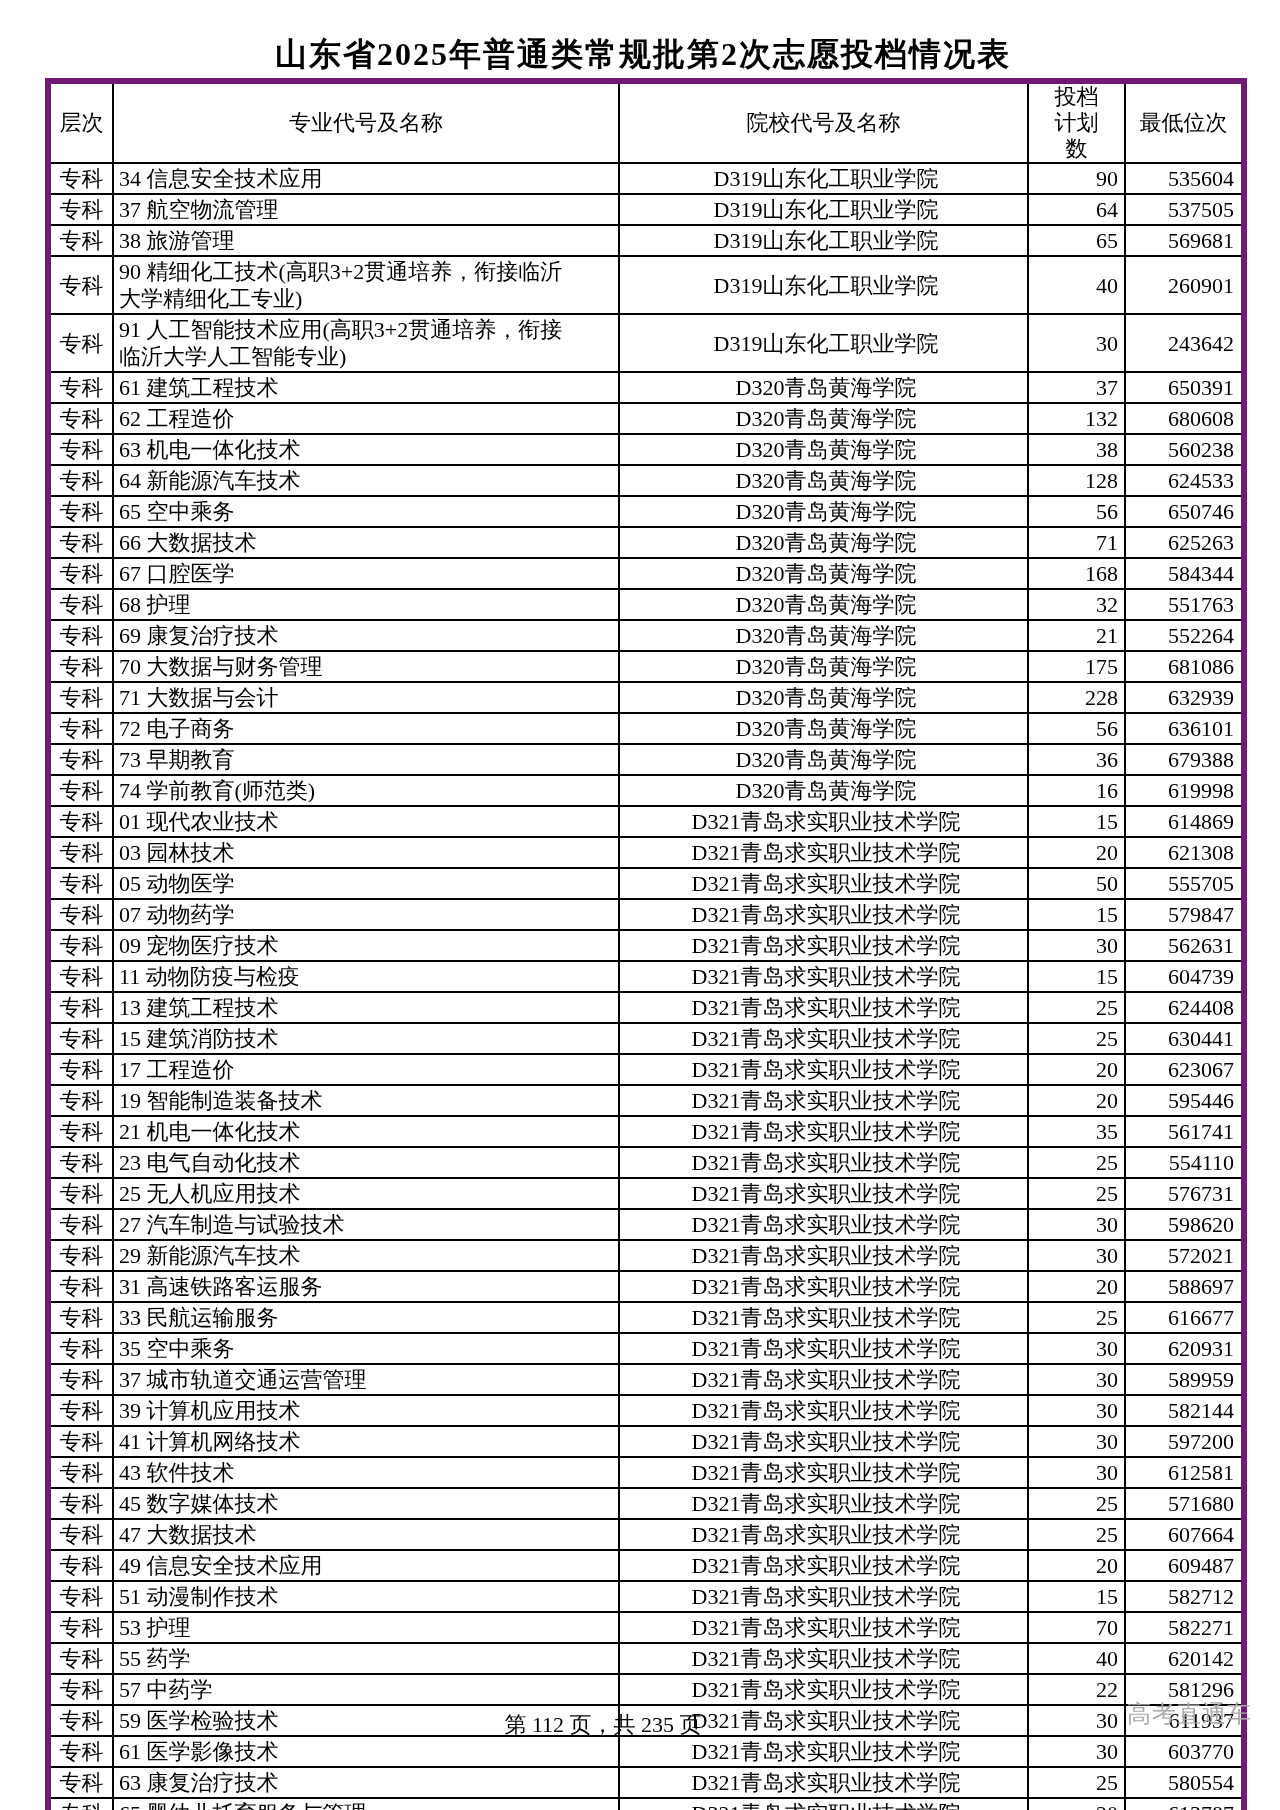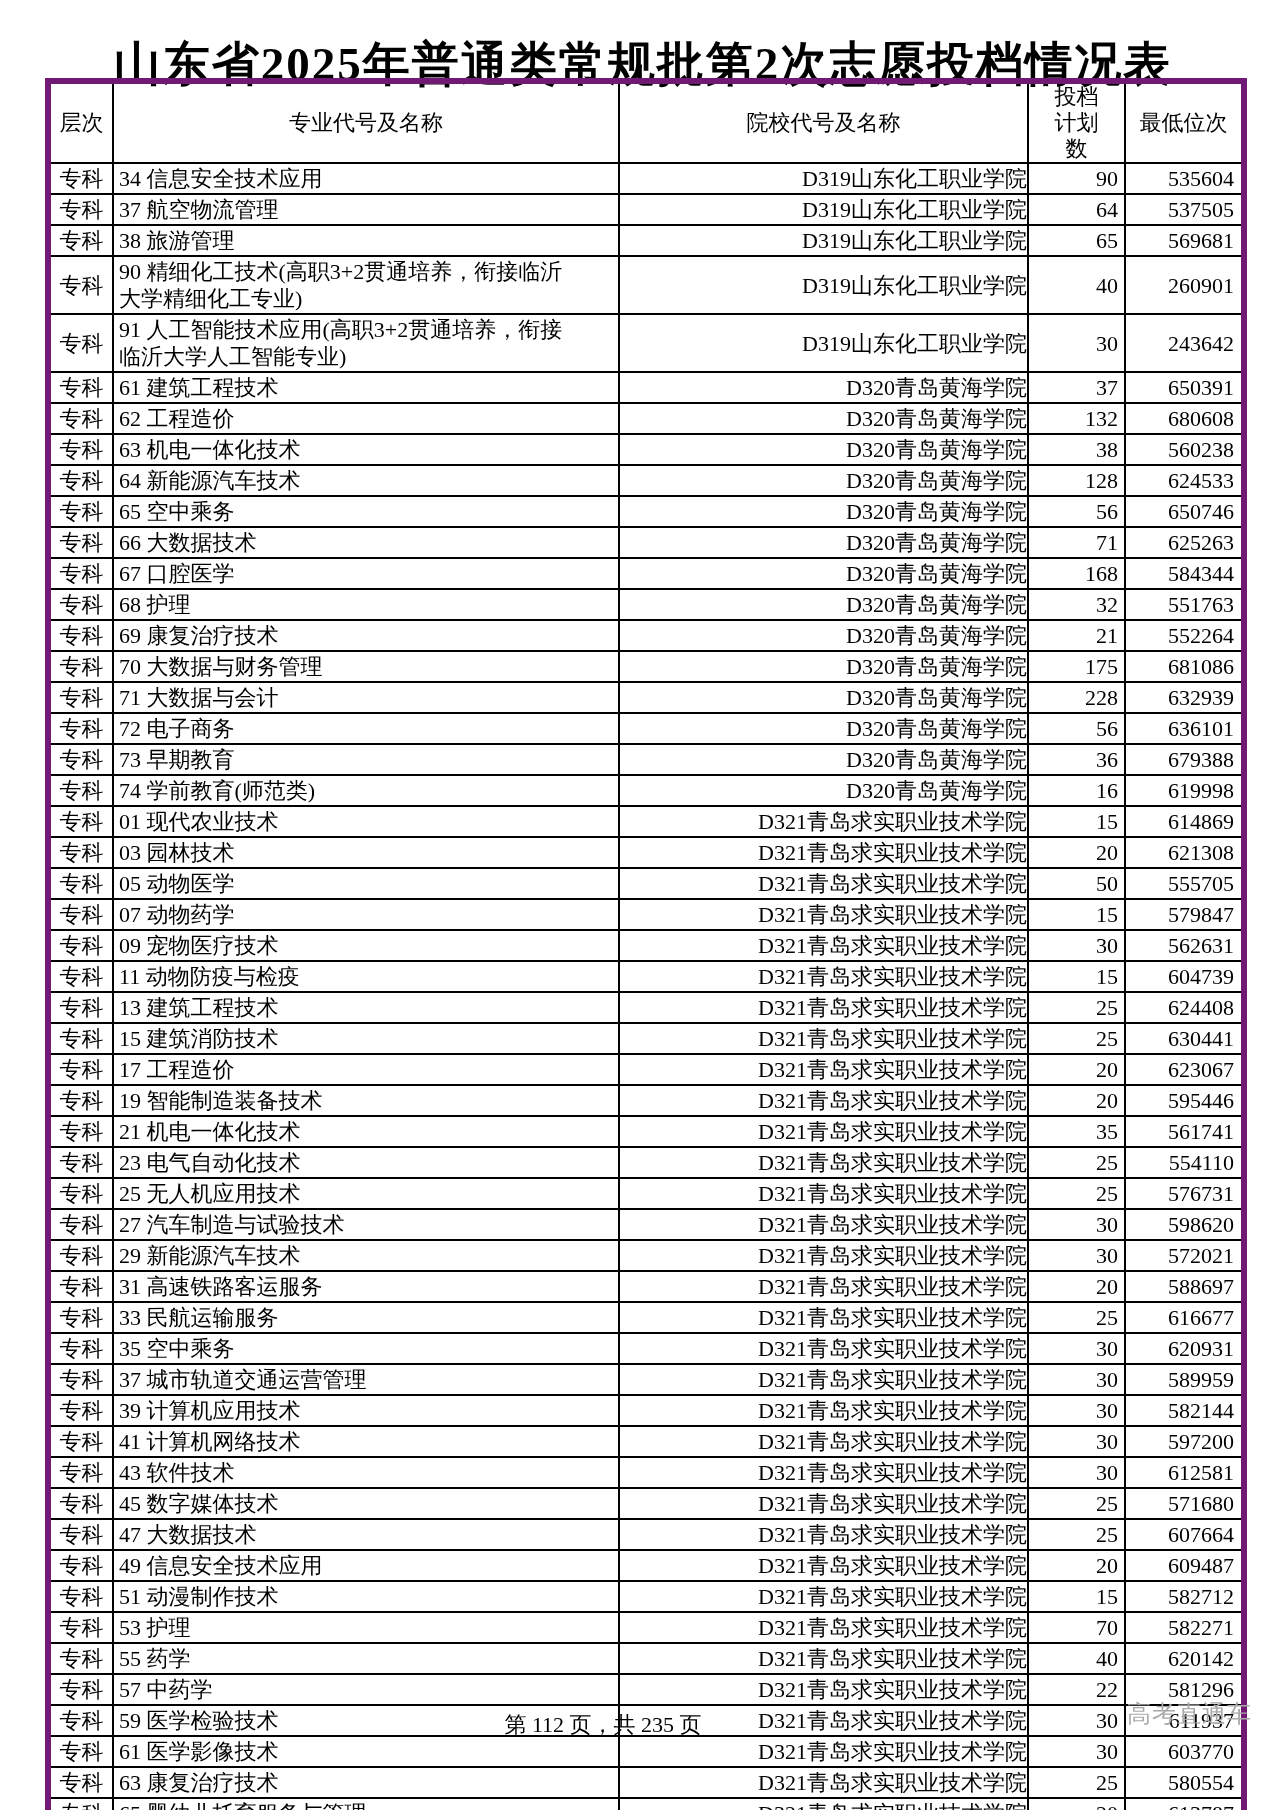--- a/index.html
+++ b/index.html
@@ -7,21 +7,21 @@
     width:1280px;height:1810px;
     background:#ffffff;
     position:relative;
     font-family:"Liberation Serif","DejaVu Serif",serif;
     color:#000;
   }
   .page-title{
     position:absolute;
     top:33px;left:45px;width:1196px;
     text-align:center;
-    font-size:47px;
+    font-size:32px;
     font-weight:bold;
     letter-spacing:2px;
     white-space:nowrap;
   }
   table.result-table{
     position:absolute;
     left:45px;top:78px;
     width:1196px;
     border-collapse:collapse;
     table-layout:fixed;
@@ -46,21 +46,21 @@
     height:27px;
     line-height:27px;
   }
   td.c-level{text-align:center;}
   td.c-major{
     text-align:left;
     padding:1px 35px 1px 5px;
     line-height:27px;
     word-break:break-all;
   }
-  td.c-college{text-align:right;padding-left:5px;}
+  td.c-college{text-align:center;padding-left:5px;}
   td.c-plan{text-align:right;padding-right:6px;}
   td.c-rank{text-align:right;padding-right:7px;}
   .page-footer{
     position:absolute;
     top:1710px;left:45px;width:1116px;
     text-align:center;
     font-size:22px;
   }
   .watermark{
     position:absolute;

